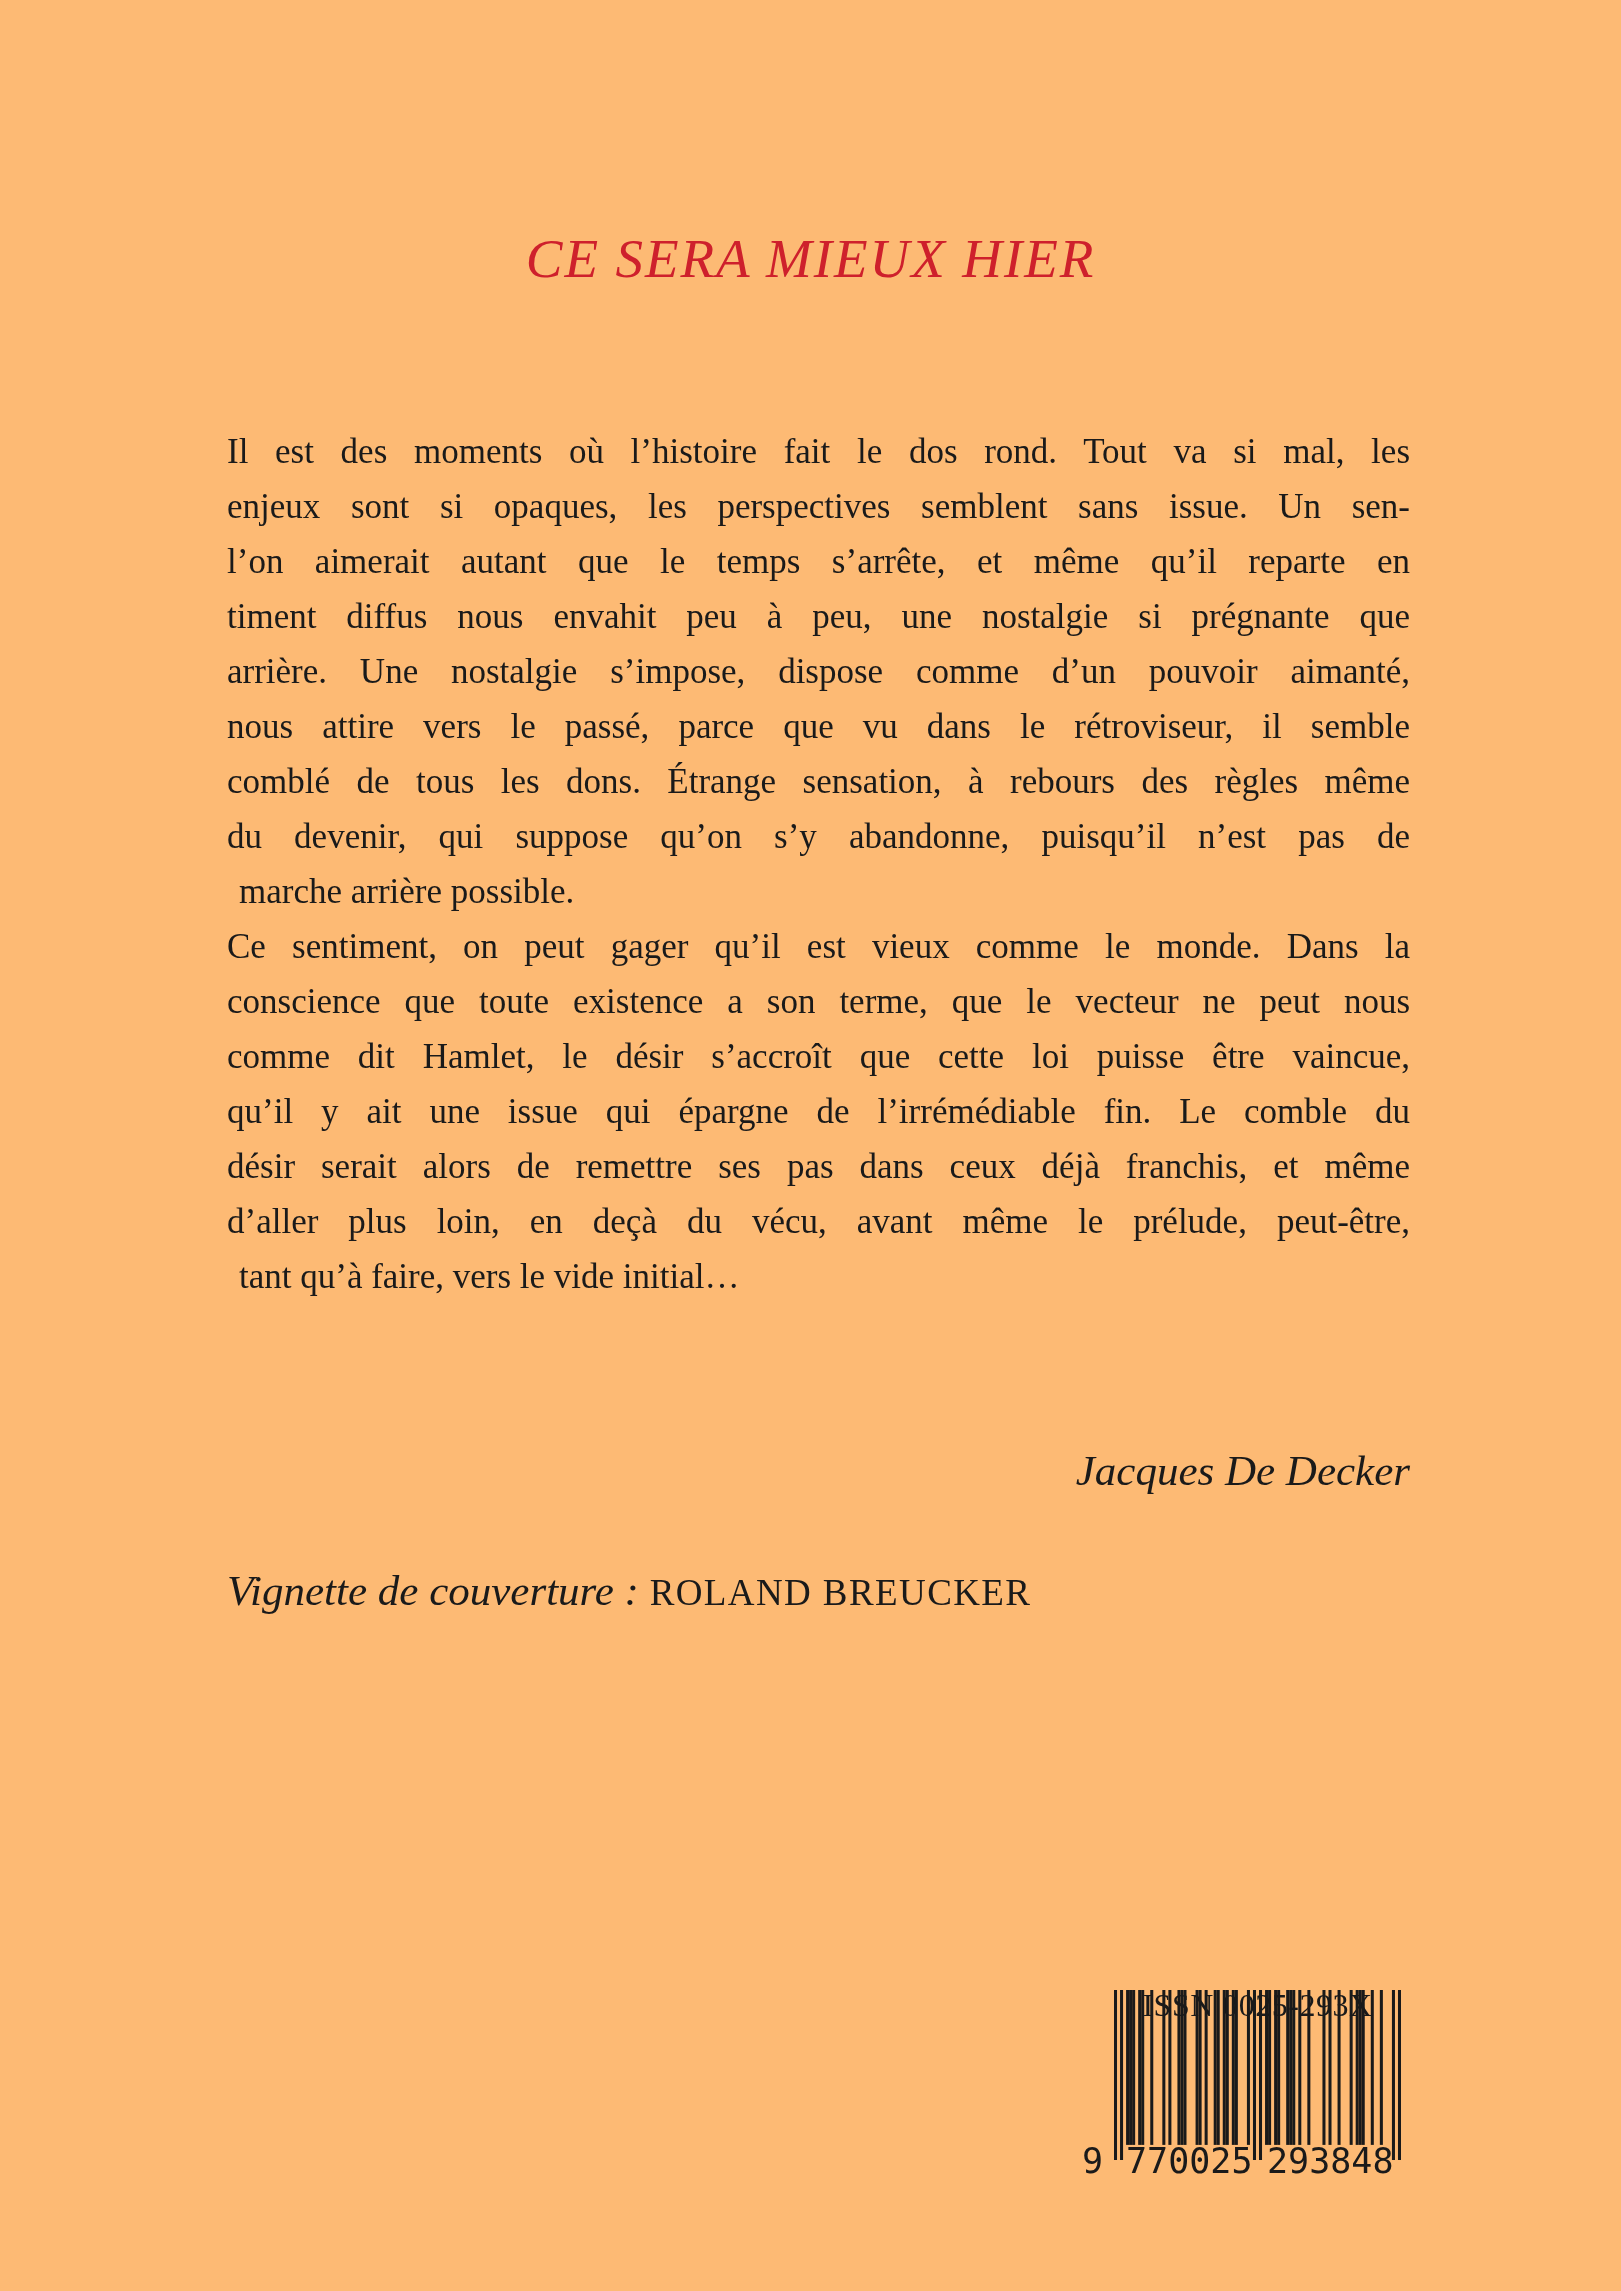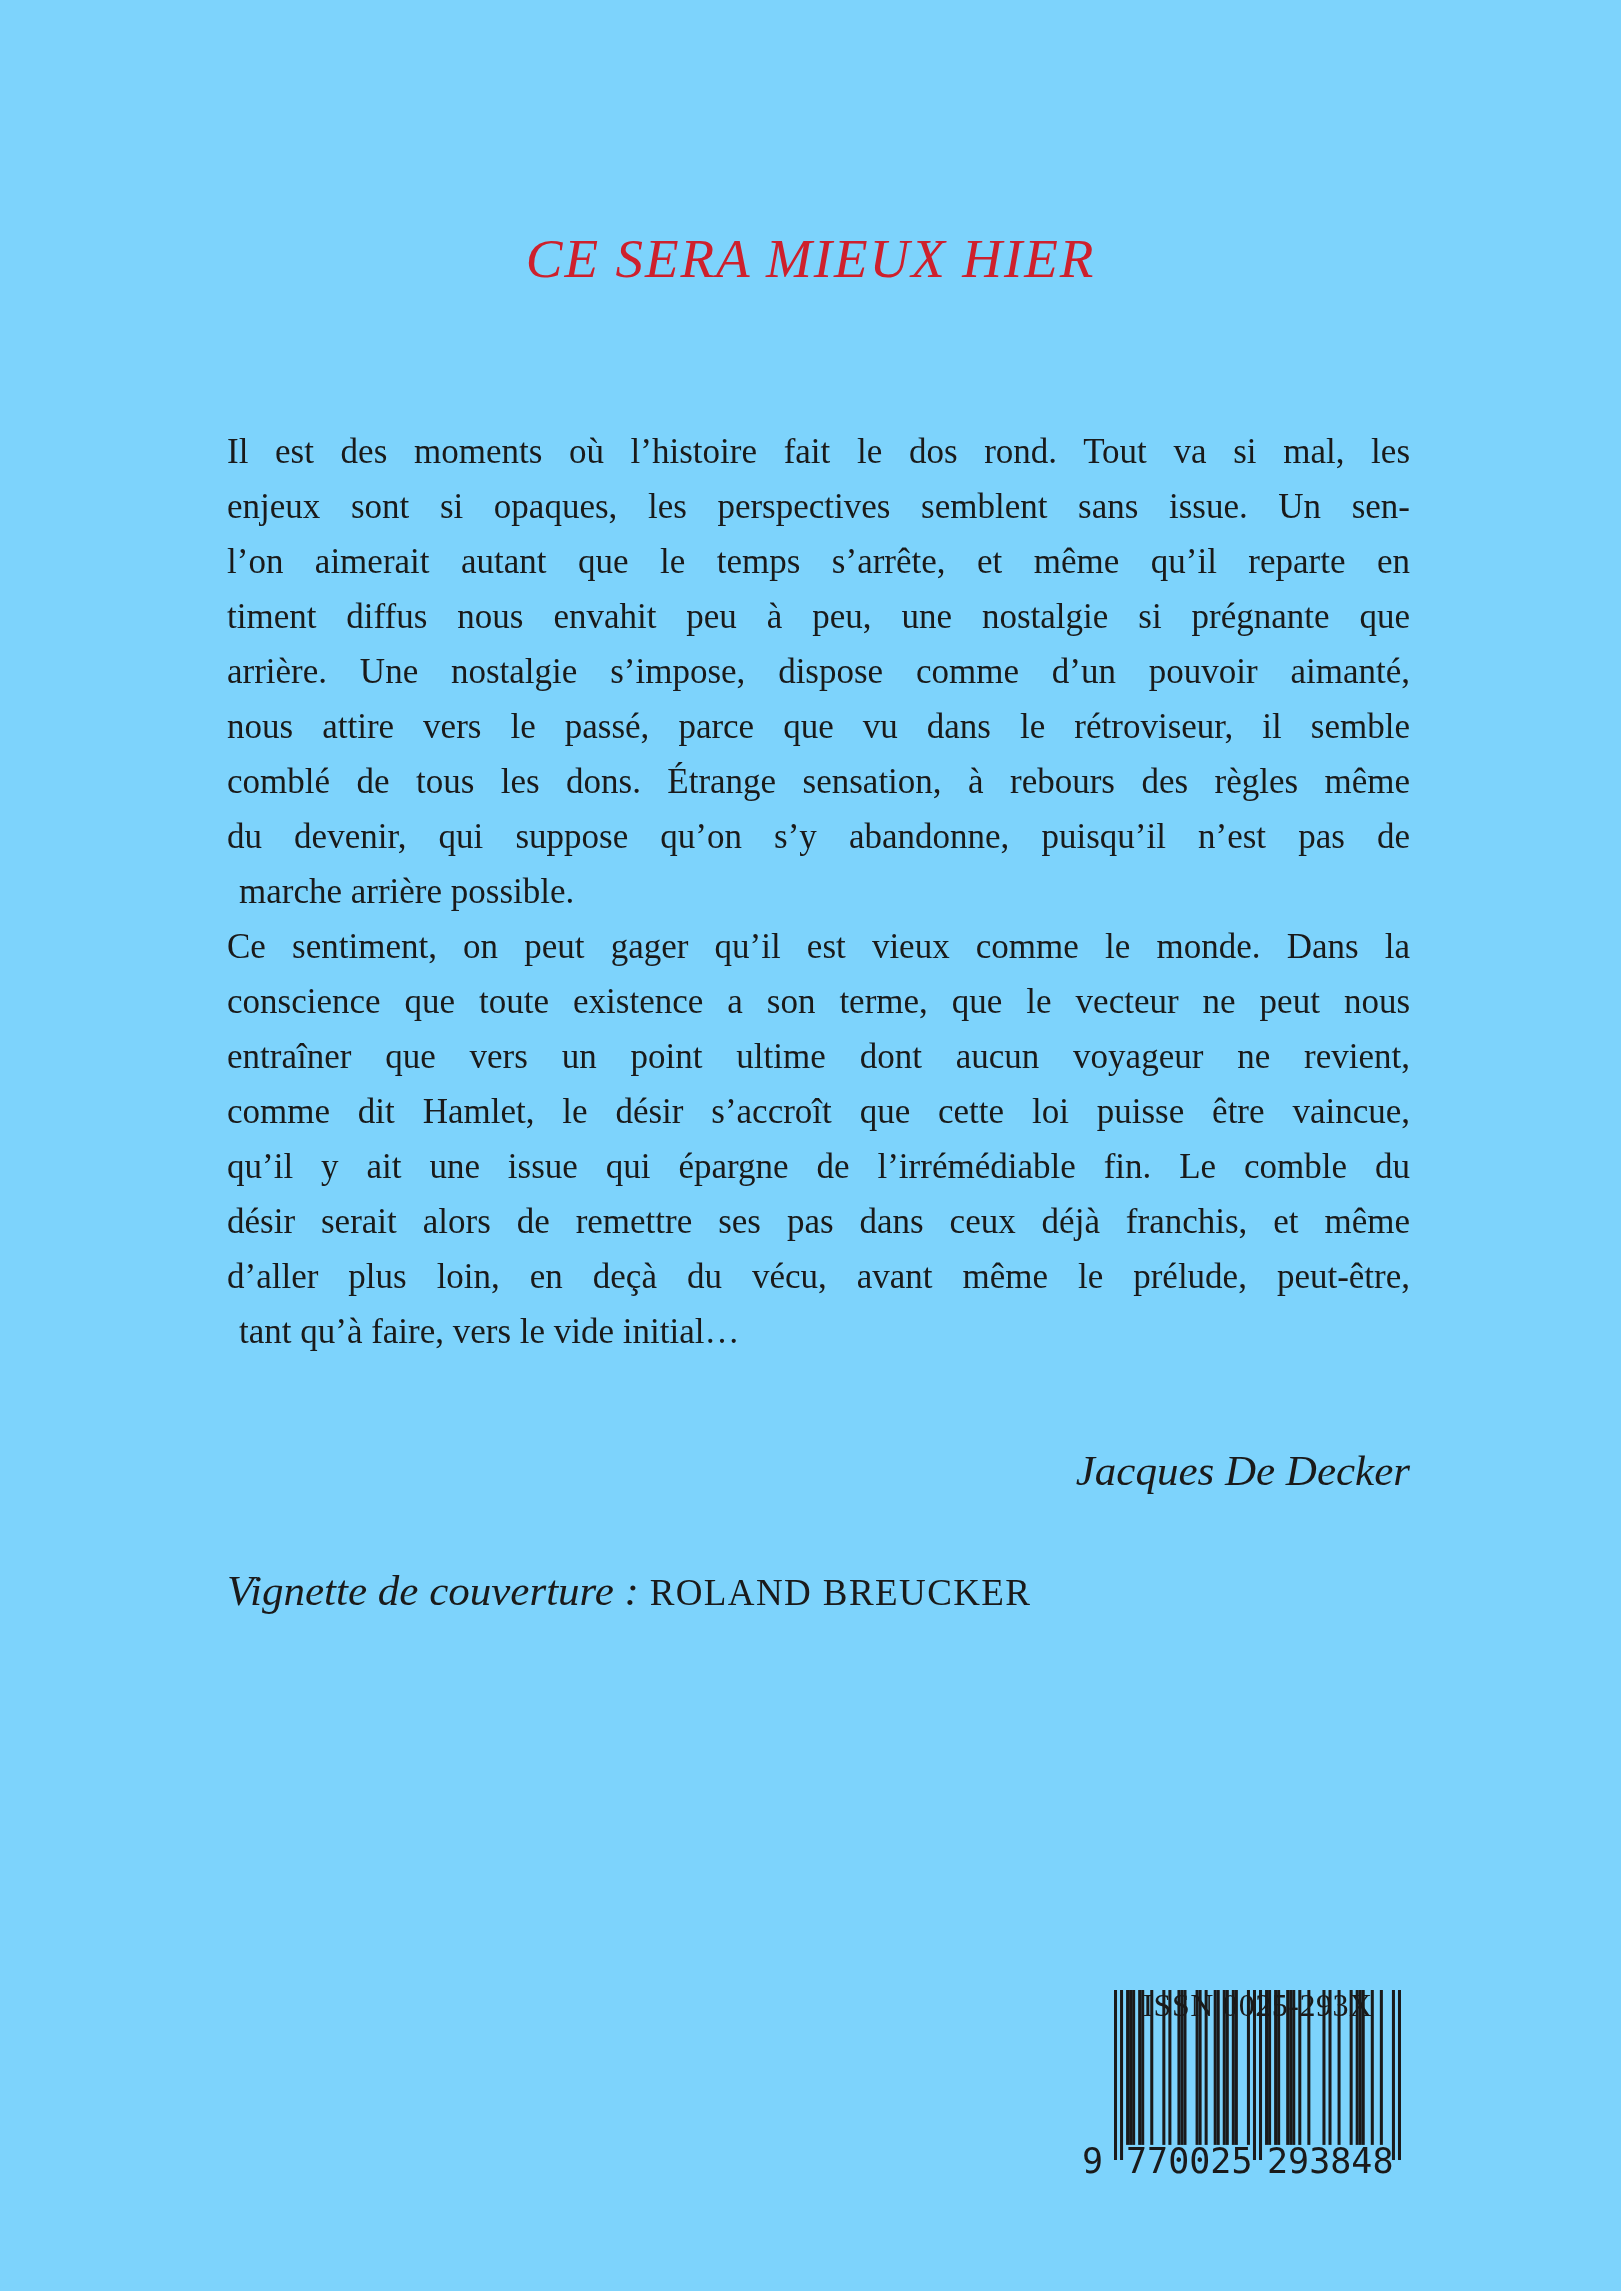--- a/index.html
+++ b/index.html
@@ -1,19 +1,19 @@
 <!DOCTYPE html>
 <html style="font-size:15px"><head>
 <meta charset="utf-8">
 <style>
   html,body { margin:0; padding:0; background:#e9e9e9; }
   .page {
     position:relative;
     width:1621px; height:2291px;
-    background:#7dd3fc;
+    background:#fdba74;
     margin:0 auto;
     overflow:hidden;
     font-family:"Liberation Serif","DejaVu Serif",serif;
     color:#1a1a1a;
   }
   .title {
     position:absolute;
     top:227px; left:0; right:0;
     text-align:center;
     font-style:italic;
@@ -107,21 +107,20 @@
       <div class="line">timent diffus nous envahit peu à peu, une nostalgie si prégnante que</div>
       <div class="line">arrière. Une nostalgie s’impose, dispose comme d’un pouvoir aimanté,</div>
       <div class="line">nous attire vers le passé, parce que vu dans le rétroviseur, il semble</div>
       <div class="line">comblé de tous les dons. Étrange sensation, à rebours des règles même</div>
       <div class="line">du devenir, qui suppose qu’on s’y abandonne, puisqu’il n’est pas de</div>
       <div class="line final">marche arrière possible.</div>
     </div>
     <div>
       <div class="line">Ce sentiment, on peut gager qu’il est vieux comme le monde. Dans la</div>
       <div class="line">conscience que toute existence a son terme, que le vecteur ne peut nous</div>
-      <div class="line">entraîner que vers un point ultime dont aucun voyageur ne revient,</div>
       <div class="line">comme dit Hamlet, le désir s’accroît que cette loi puisse être vaincue,</div>
       <div class="line">qu’il y ait une issue qui épargne de l’irrémédiable fin. Le comble du</div>
       <div class="line">désir serait alors de remettre ses pas dans ceux déjà franchis, et même</div>
       <div class="line">d’aller plus loin, en deçà du vécu, avant même le prélude, peut-être,</div>
       <div class="line final">tant qu’à faire, vers le vide initial…</div>
     </div>
   </div>
 
   <div class="author">Jacques De Decker</div>
 

